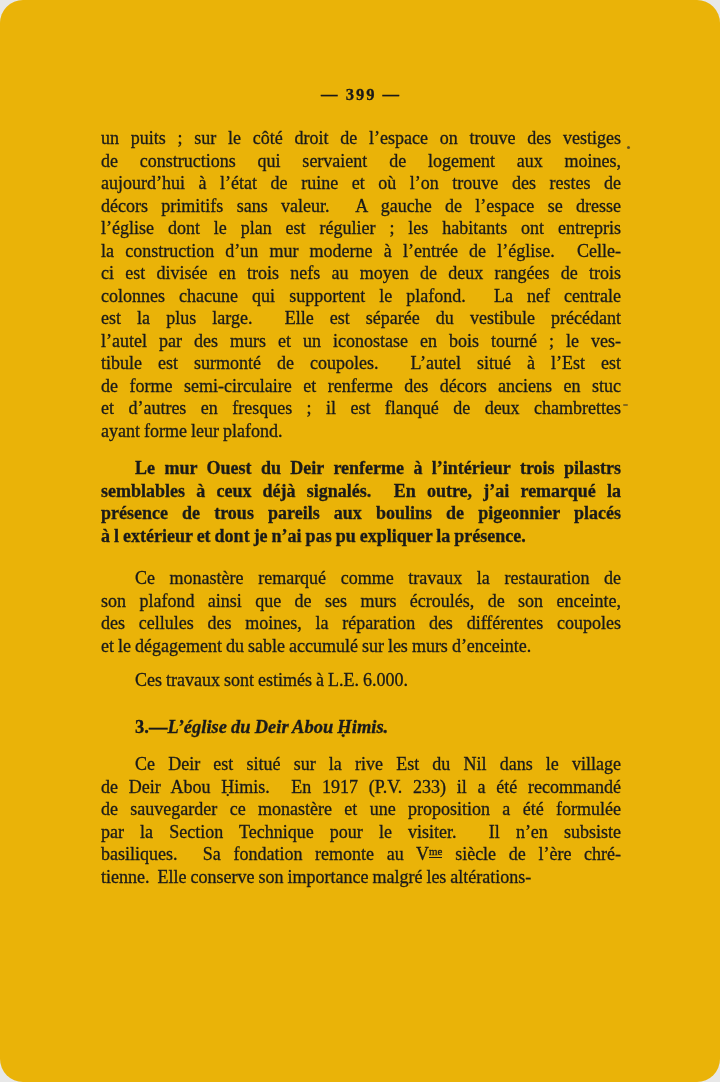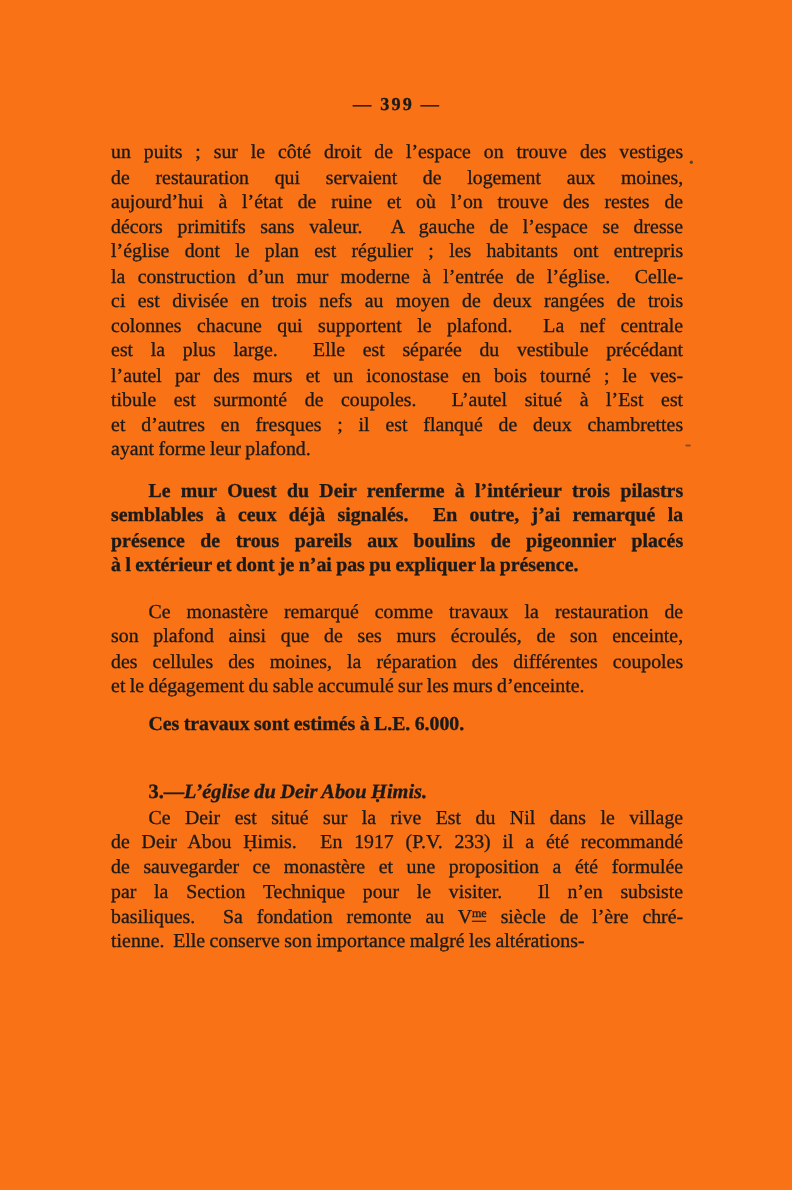--- a/index.html
+++ b/index.html
@@ -1,22 +1,23 @@
 <!DOCTYPE html>
 <html><head>
 <meta charset="utf-8">
 <style>
   html,body{margin:0;padding:0;background:#e8e8e8;}
   .page{
     position:relative;
     width:720px;height:1082px;
-    background:#f97316;
+    background:#eab308;
     overflow:hidden;
     font-family:"Liberation Serif","DejaVu Serif",serif;
     color:#1a1a1a;
+    border-radius:23px;
     -webkit-text-stroke:0.3px #1a1a1a;
   }
   .page-number{
     position:absolute;top:85px;left:101px;width:520px;
     text-align:center;
     font-size:16.5px;font-weight:bold;letter-spacing:2px;
   }
   .body-text{
     position:absolute;top:127px;left:101px;width:520px;
     font-size:18px;line-height:22.5px;
@@ -35,49 +36,50 @@
   .speck-2{left:623px;top:404px;width:5px;height:2px;opacity:.55;border-radius:1px;}
 </style>
 </head>
 <body>
 
 <div class="page">
   <div class="page-number">— 399 —</div>
   <div class="body-text" id="text-body">
       <div class="block" style="margin-bottom: 15px;">
         <div class="tl">un puits ; sur le côté droit de l’espace on trouve des vestiges</div>
-        <div class="tl">de restauration qui servaient de logement aux moines,</div>
+        <div class="tl">de constructions qui servaient de logement aux moines,</div>
         <div class="tl">aujourd’hui à l’état de ruine et où l’on trouve des restes de</div>
         <div class="tl">décors primitifs sans valeur.&nbsp; A gauche de l’espace se dresse</div>
         <div class="tl">l’église dont le plan est régulier ; les habitants ont entrepris</div>
         <div class="tl">la construction d’un mur moderne à l’entrée de l’église.&nbsp; Celle-</div>
         <div class="tl">ci est divisée en trois nefs au moyen de deux rangées de trois</div>
         <div class="tl">colonnes chacune qui supportent le plafond.&nbsp; La nef centrale</div>
         <div class="tl">est la plus large.&nbsp; Elle est séparée du vestibule précédant</div>
         <div class="tl">l’autel par des murs et un iconostase en bois tourné ; le ves-</div>
         <div class="tl">tibule est surmonté de coupoles.&nbsp; L’autel situé à l’Est est</div>
+        <div class="tl">de forme semi-circulaire et renferme des décors anciens en stuc</div>
         <div class="tl">et d’autres en fresques ; il est flanqué de deux chambrettes</div>
         <div class="tl last">ayant forme leur plafond.</div>
       </div>
       <div class="block" style="margin-bottom: 20px; font-weight: bold;">
         <div class="tl indent">Le mur Ouest du Deir renferme à l’intérieur trois pilastrs</div>
         <div class="tl">semblables à ceux déjà signalés.&nbsp; En outre, j’ai remarqué la</div>
         <div class="tl">présence de trous pareils aux boulins de pigeonnier placés</div>
         <div class="tl last">à l extérieur et dont je n’ai pas pu expliquer la présence.</div>
       </div>
       <div class="block" style="margin-bottom: 12px;">
         <div class="tl indent">Ce monastère remarqué comme travaux la restauration de</div>
         <div class="tl">son plafond ainsi que de ses murs écroulés, de son enceinte,</div>
         <div class="tl">des cellules des moines, la réparation des différentes coupoles</div>
         <div class="tl last">et le dégagement du sable accumulé sur les murs d’enceinte.</div>
       </div>
-      <div class="block" style="margin-bottom: 40px; font-weight: bold;">
+      <div class="block" style="margin-bottom: 24px;">
         <div class="tl last indent">Ces travaux sont estimés à L.E. 6.000.</div>
       </div>
-      <div class="block heading" style=""><span class="h-prefix">3.—</span><span class="h-text">L’église du Deir Abou Ḥimis.</span></div>
+      <div class="block heading" style="margin-bottom: 15px;"><span class="h-prefix">3.—</span><span class="h-text">L’église du Deir Abou Ḥimis.</span></div>
       <div class="block" style="margin-bottom: 0px; font-family: Liberation Serif, serif;">
         <div class="tl indent">Ce Deir est situé sur la rive Est du Nil dans le village</div>
         <div class="tl">de Deir Abou Ḥimis.&nbsp; En 1917 (P.V. 233) il a été recommandé</div>
         <div class="tl">de sauvegarder ce monastère et une proposition a été formulée</div>
         <div class="tl">par la Section Technique pour le visiter.&nbsp; Il n’en subsiste</div>
         <div class="tl">basiliques.&nbsp; Sa fondation remonte au V<sup>me</sup> siècle de l’ère chré-</div>
         <div class="tl last">tienne.&nbsp; Elle conserve son importance malgré les altérations-</div>
       </div>
     </div>
   <div class="speck speck-1"></div>

